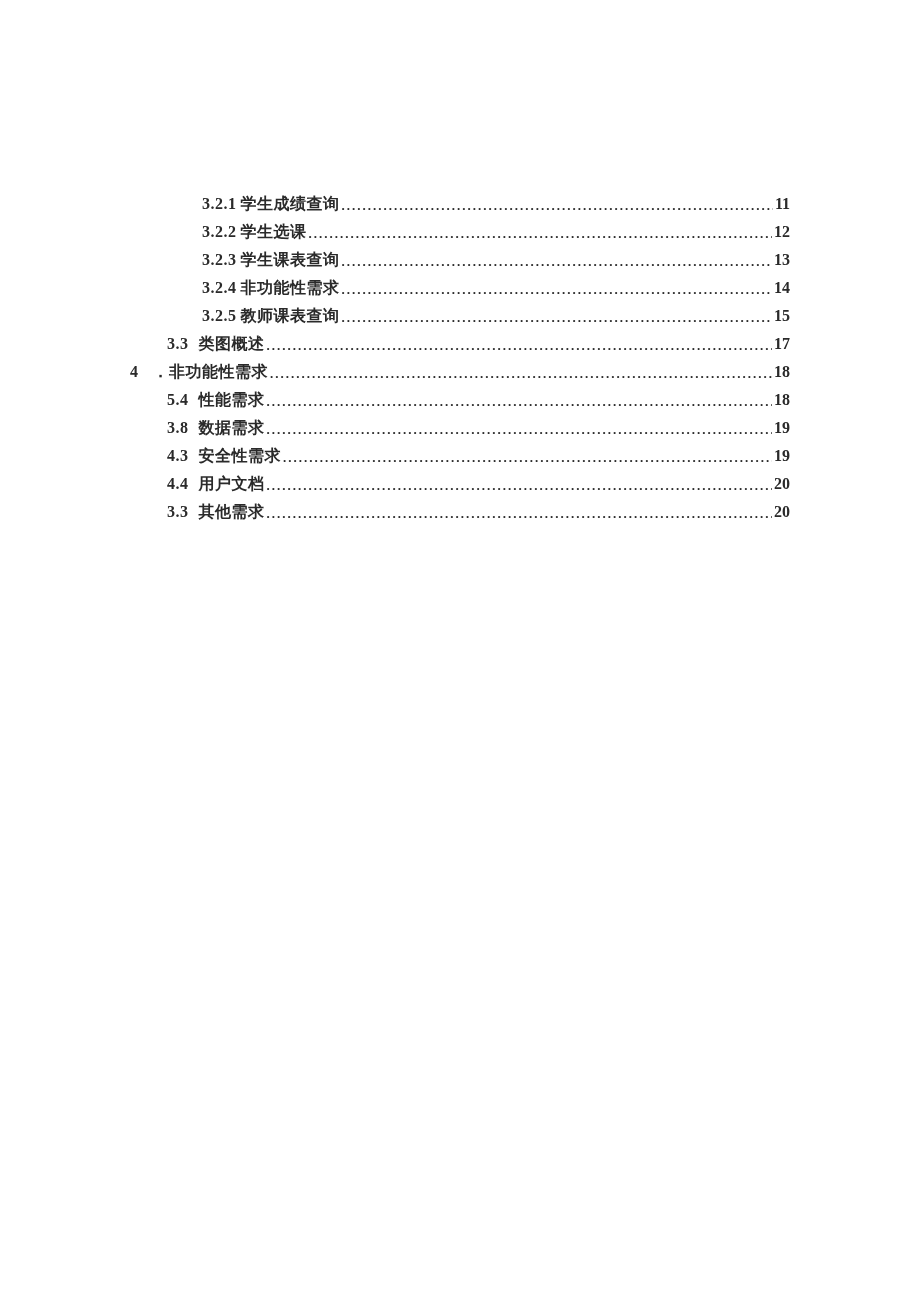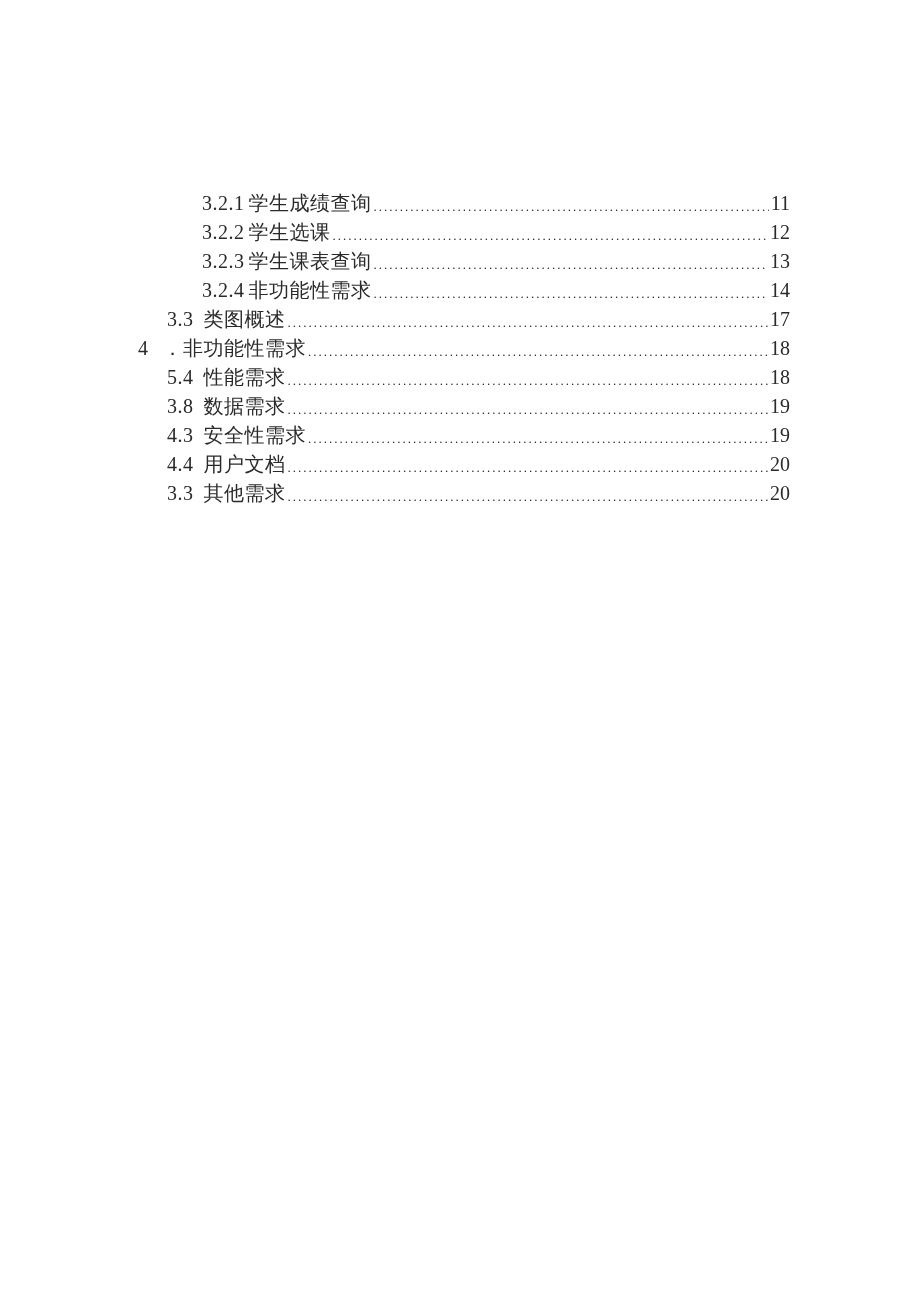--- a/index.html
+++ b/index.html
@@ -17,27 +17,28 @@
     }
     .page {
       position: absolute;
       top: 190px;
       left: 130px;
       right: 130px;
     }
     .toc-line {
       display: flex;
       align-items: baseline;
-      font-size: 20px;
+      font-size: 16px;
       line-height: 27px;
       white-space: nowrap;
+      font-weight: bold;
     }
     .indent-3 { margin-left: 72px; }
     .indent-2 { margin-left: 37px; text-align: right; }
-    .indent-1 { margin-left: 8px; }
+    .indent-1 { margin-left: 0px; }
     .lead {
       flex: 0 0 auto;
       letter-spacing: 0.5px;
     }
     .dots {
       flex: 1 1 auto;
       overflow: hidden;
       margin: 0 2px;
       letter-spacing: 2px;
       color: #2a2a2a;
@@ -80,20 +81,25 @@
     <span class="dots"></span>
     <span class="pg">13</span>
   </div>
 
   <div class="toc-line indent-3">
     <span class="lead"><span class="num-lead gap-s">3.2.4</span><span>非功能性需求</span></span>
     <span class="dots"></span>
     <span class="pg">14</span>
   </div>
 
+  <div class="toc-line indent-3">
+    <span class="lead"><span class="num-lead gap-s">3.2.5</span><span>教师课表查询</span></span>
+    <span class="dots"></span>
+    <span class="pg">15</span>
+  </div>
 
 
   <div class="toc-line indent-2">
     <span class="lead"><span class="num-lead gap-m">3.3</span><span>类图概述</span> </span>
     <span class="dots"></span>
     <span class="pg">17</span>
   </div>
 
   <div class="toc-line indent-1">
     <span class="lead"><span class="num-lead gap-l">4</span><span>．非功能性需求</span></span>

